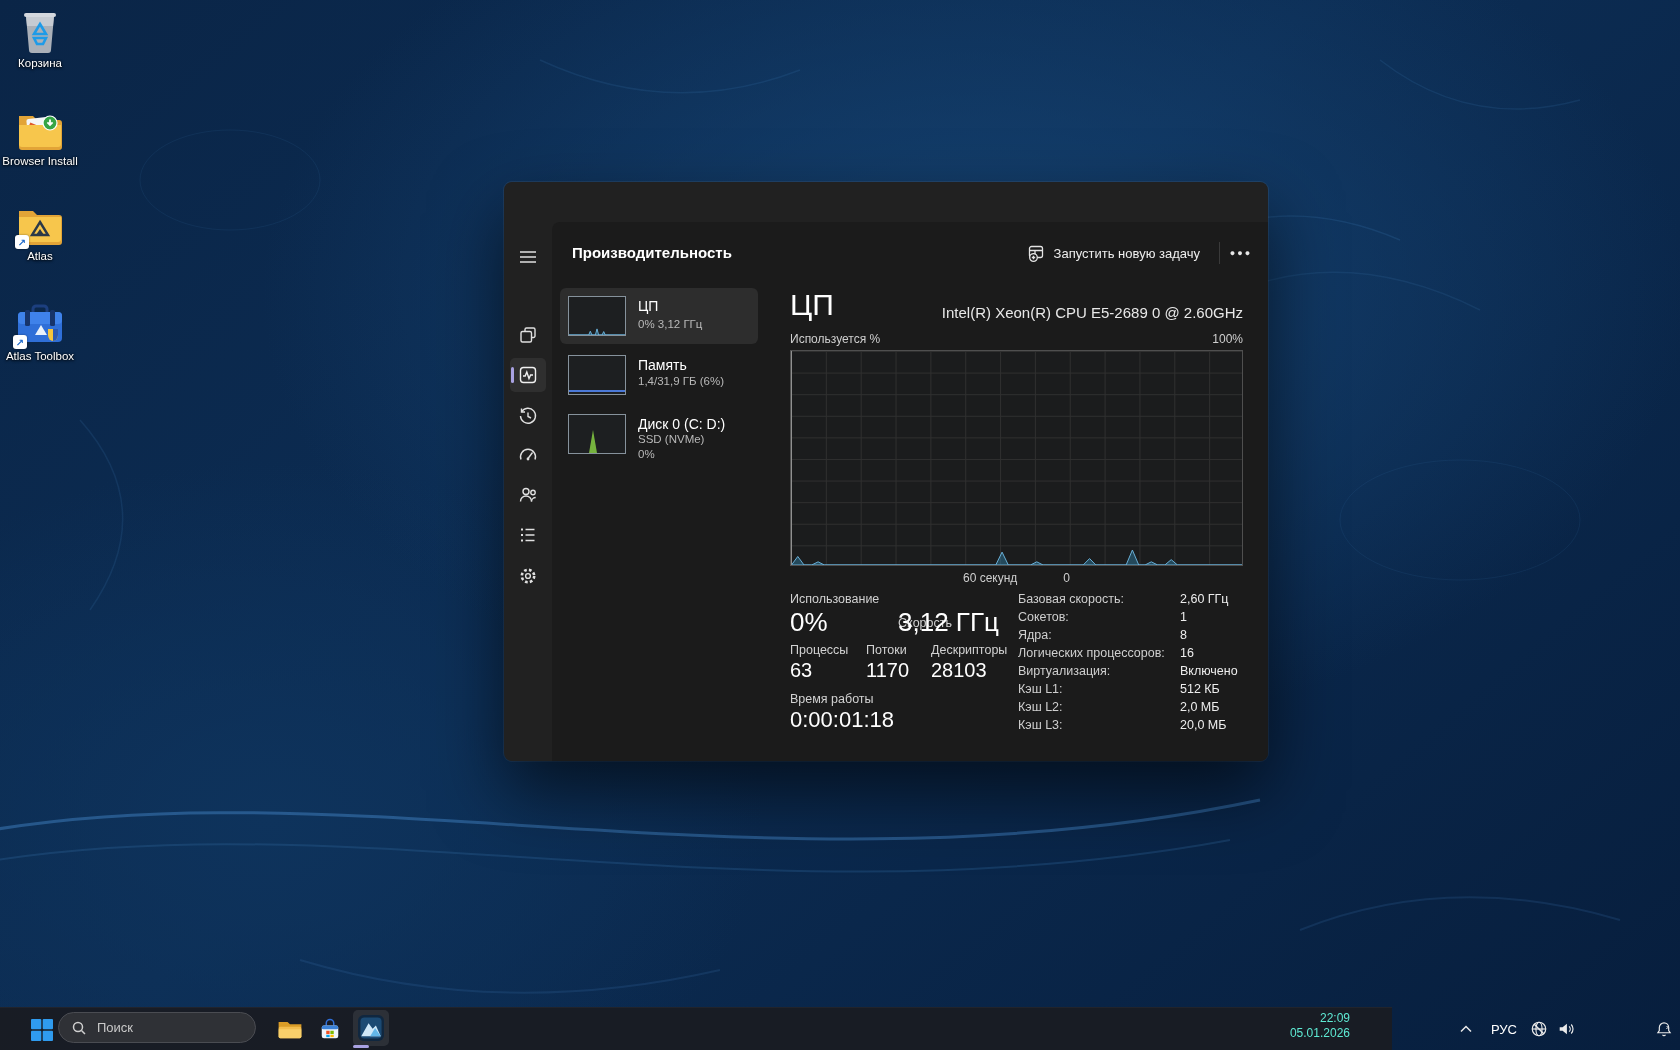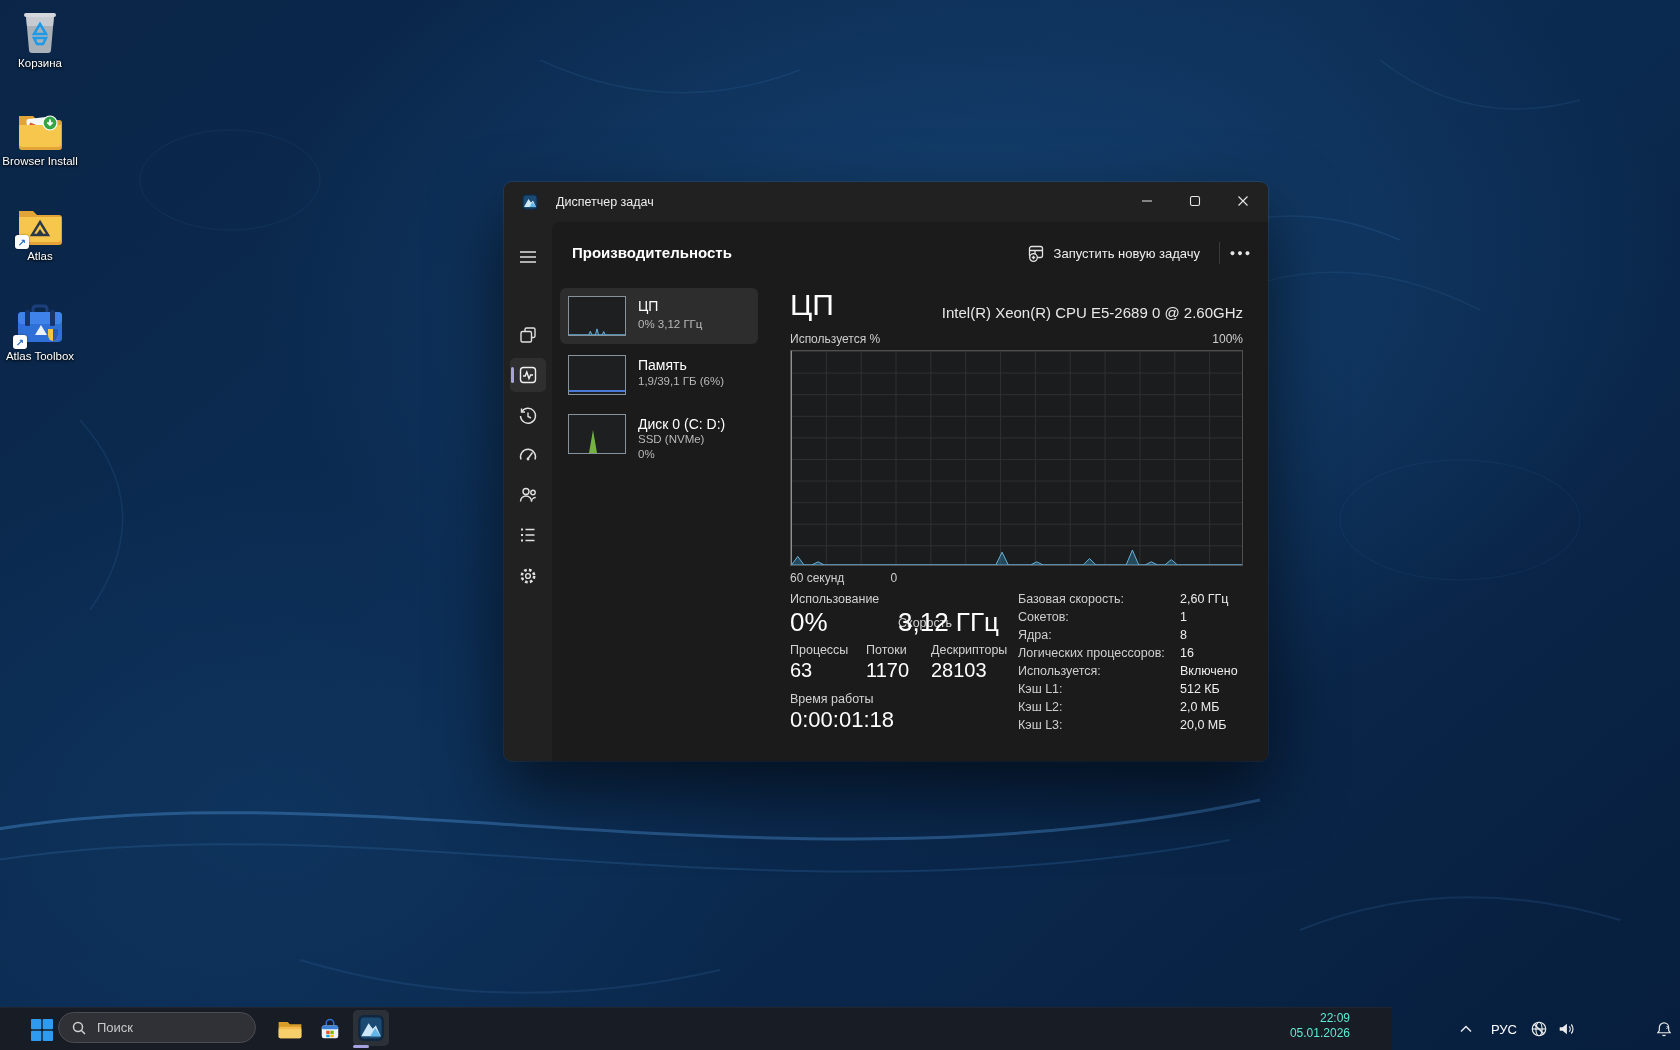--- a/index.html
+++ b/index.html
@@ -42,21 +42,21 @@
   .sensor .s-sub{position:absolute;left:78px;font-size:11.5px;color:#b9b9b9;}
   .memline{position:absolute;left:0;right:0;bottom:2px;height:2px;}
   
   .cpu-h2{position:absolute;left:238px;top:66px;font-size:30px;font-weight:400;color:#fff;}
   .cpu-sub{position:absolute;right:25px;top:82px;font-size:15px;color:#e8e8e8;}
   .g-top{position:absolute;left:238px;top:110px;width:453px;display:flex;justify-content:space-between;font-size:12px;color:#cfcfcf;}
   .graph{position:absolute;left:238px;top:128px;width:453px;height:216px;border:1px solid #4f4f4f;box-sizing:border-box;background-color:#1b1c1d;
     background-image:linear-gradient(to right,#2f2f2f 1px,transparent 1px),linear-gradient(to bottom,#2f2f2f 1px,transparent 1px);
     background-size:34.85px 21.6px;}
   .graph::after{content:"";position:absolute;left:0;top:0;bottom:0;width:1px;background:#909090;}
-  .g-bot{position:absolute;left:238px;top:349px;width:453px;display:flex;justify-content:flex-start;font-size:12px;color:#cfcfcf;gap:46px;}
+  .g-bot{position:absolute;left:238px;top:349px;width:453px;display:flex;justify-content:center;font-size:12px;color:#cfcfcf;gap:46px;}
   .statlabel{position:absolute;font-size:12.5px;color:#d2d2d2;white-space:nowrap;}
   .statval-lg{position:absolute;font-size:26px;color:#fff;white-space:nowrap;}
   .statval-md{position:absolute;font-size:20px;color:#fff;white-space:nowrap;}
   .statval-up{position:absolute;font-size:22px;color:#fff;white-space:nowrap;}
   .det-label{position:absolute;left:466px;font-size:12.5px;color:#cfcfcf;white-space:nowrap;}
   .det-value{position:absolute;left:628px;font-size:12.5px;color:#ededed;white-space:nowrap;}
   
   .taskbar{left:0;top:1007px;width:1392px;height:43px;background:rgba(25,28,35,.97);border-top:1px solid rgba(255,255,255,.04);}
   .tb{position:absolute;display:flex;align-items:center;justify-content:center;border-radius:5px;margin-left:10px;}
   .search{position:absolute;left:58px;top:4px;width:198px;height:31px;border-radius:16px;background:#2f3136;border:1px solid #4a4c52;
@@ -136,44 +136,20 @@
         <path d="M33 26 h10 v6 a5 6 0 0 1 -5 6 a5 6 0 0 1 -5 -6 z" fill="#f4c53d"></path>
         <path d="M38 26 h5 v6 a5 6 0 0 1 -5 6 z" fill="#2c58b0"></path>
       </svg>
       <div class="badge">↗</div>
     </div>
     <div class="dlabel">Atlas Toolbox</div>
   </div>
 
   <div class="abs window">
 
-    <div class="titlebar">
-      <svg class="abs" style="left:18px;top:12px;" width="16" height="16" viewBox="0 0 32 32">
-        <rect width="32" height="32" rx="7" fill="#10273f"></rect>
-        <rect x="3" y="3" width="26" height="26" rx="5" fill="#1b4a73"></rect>
-        <polygon points="4,26 13,10 18,17 22,13 28,26" fill="#cfe8f8"></polygon>
-        <polygon points="15,26 21,16 28,26" fill="#63b7e8"></polygon>
-      </svg>
-      <span class="t-title">Диспетчер задач</span>
-      <div class="winbtn" style="right:98px;">
-        <svg width="12" height="12" viewBox="0 0 12 12">
-            <line x1="1" y1="6" x2="11" y2="6" stroke="#e8e8e8" stroke-width="1.1"></line>
-          </svg>
-      </div>
-      <div class="winbtn" style="right:50px;">
-        <svg width="12" height="12" viewBox="0 0 12 12">
-            <rect x="1.5" y="1.5" width="9" height="9" rx="1.8" fill="none" stroke="#e8e8e8" stroke-width="1.1"></rect>
-          </svg>
-      </div>
-      <div class="winbtn" style="right:2px;">
-        <svg width="12" height="12" viewBox="0 0 12 12">
-            <path d="M1.5 1.5 L10.5 10.5 M10.5 1.5 L1.5 10.5" stroke="#e8e8e8" stroke-width="1.1"></path>
-          </svg>
-      </div>
-    </div>
 
     <div class="navrail">
       <div class="navitem" style="top:18px;">
         <svg width="18" height="14" viewBox="0 0 18 14">
             <path d="M1 2 h16 M1 7 h16 M1 12 h16" stroke="#e0e0e0" stroke-width="1.4"></path>
           </svg>
       </div>
       <div class="navitem" style="top:96px;">
         <svg width="20" height="20" viewBox="0 0 20 20" fill="none" stroke="#e0e0e0" stroke-width="1.4">
           <rect x="3" y="6.5" width="10.5" height="10.5" rx="1.5"></rect>
@@ -250,21 +226,21 @@
             </svg>
         </div>
         <div class="s-title" style="top:10px;">ЦП</div>
         <div class="s-sub" style="top:30px;">0%  3,12 ГГц</div>
       </div>
       <div class="sensor" style="top:125px;height:58px;">
         <div class="thumb">
           <div class="memline" style="background-color: rgb(75, 121, 216);"></div>
         </div>
         <div class="s-title" style="top:10px;">Память</div>
-        <div class="s-sub" style="top:28px;">1,9/39,1 ГБ (6%)</div>
+        <div class="s-sub" style="top:28px;">1,4/31,9 ГБ (6%)</div>
       </div>
       <div class="sensor" style="top:184px;height:74px;">
         <div class="thumb">
           <svg width="56" height="38" viewBox="0 0 56 38" preserveAspectRatio="none" style="width:100%;height:100%;">
             <polygon points="20,38 24,15 28,38" fill="#76b33e"></polygon>
           </svg>
         </div>
         <div class="s-title" style="top:10px;">Диск 0 (C: D:)</div>
         <div class="s-sub" style="top:27px;">SSD (NVMe)</div>
         <div class="s-sub" style="top:42px;">0%</div>
@@ -305,21 +281,21 @@
       <div class="statval-up" style="left:238px;top:485px;">0:00:01:18</div>
 
       <div class="det-label" style="top:370px;">Базовая скорость:</div>
       <div class="det-value" style="top:370px;">2,60 ГГц</div>
       <div class="det-label" style="top:388px;">Сокетов:</div>
       <div class="det-value" style="top:388px;">1</div>
       <div class="det-label" style="top:406px;">Ядра:</div>
       <div class="det-value" style="top:406px;">8</div>
       <div class="det-label" style="top:424px;">Логических процессоров:</div>
       <div class="det-value" style="top:424px;">16</div>
-      <div class="det-label" style="top:442px;">Используется:</div>
+      <div class="det-label" style="top:442px;">Виртуализация:</div>
       <div class="det-value" style="top:442px;">Включено</div>
       <div class="det-label" style="top:460px;">Кэш L1:</div>
       <div class="det-value" style="top:460px;">512 КБ</div>
       <div class="det-label" style="top:478px;">Кэш L2:</div>
       <div class="det-value" style="top:478px;">2,0 МБ</div>
       <div class="det-label" style="top:496px;">Кэш L3:</div>
       <div class="det-value" style="top:496px;">20,0 МБ</div>
     </div>
   </div>
 

